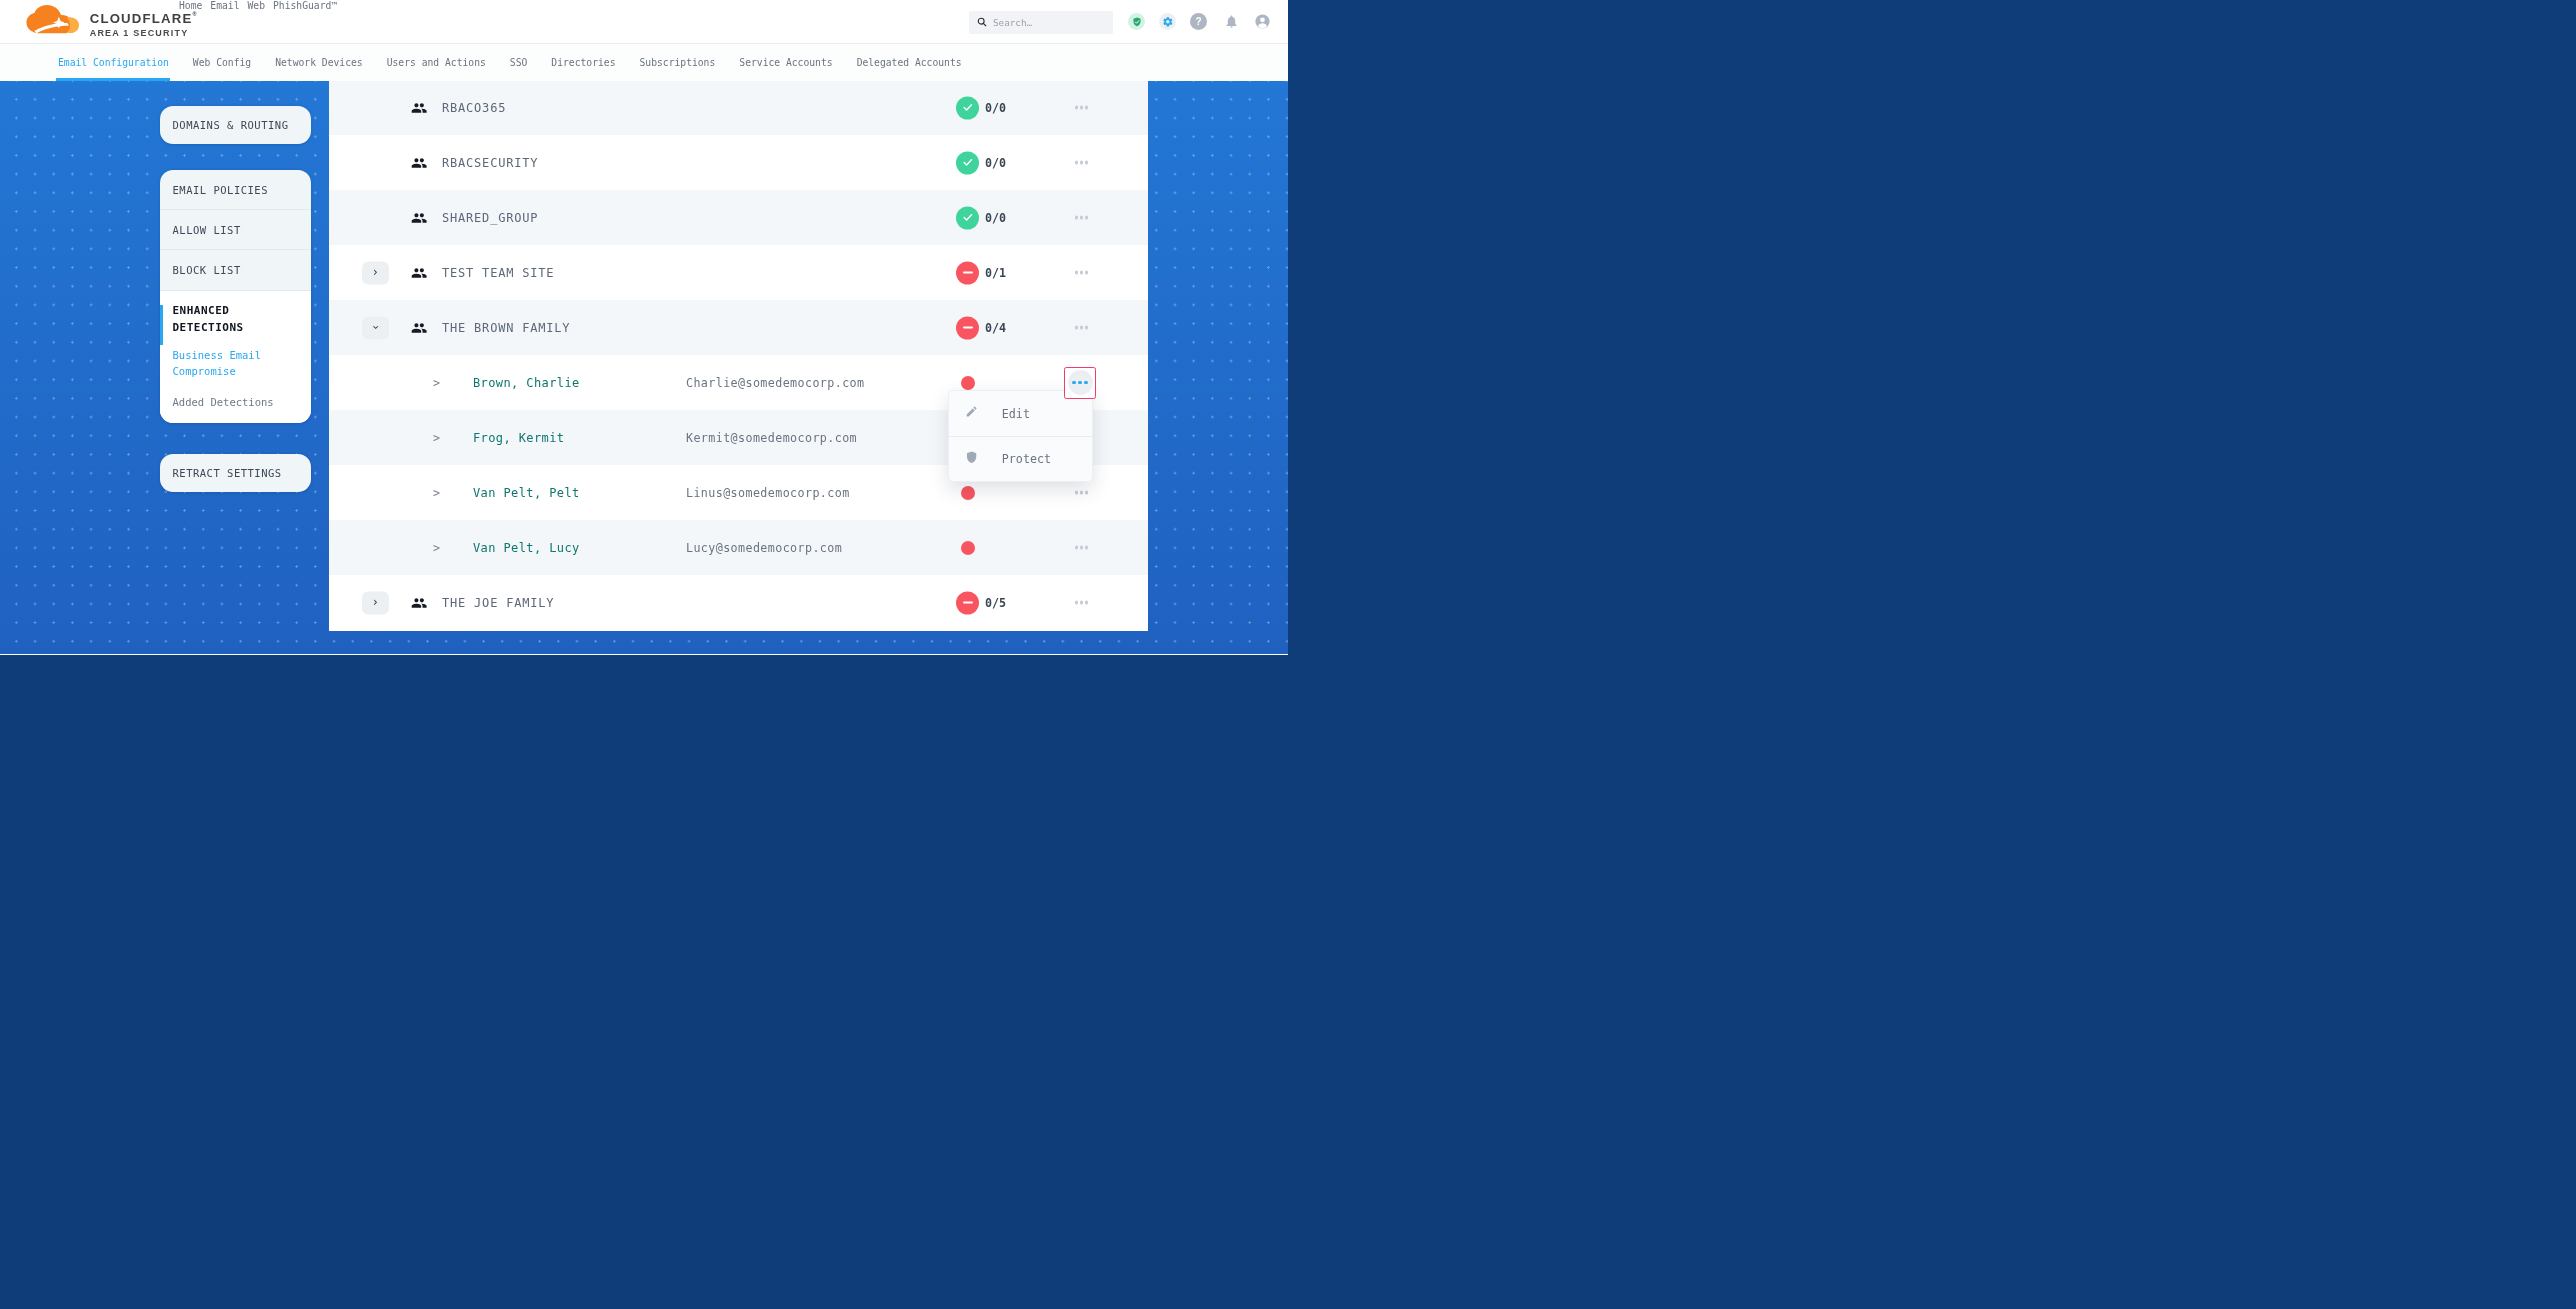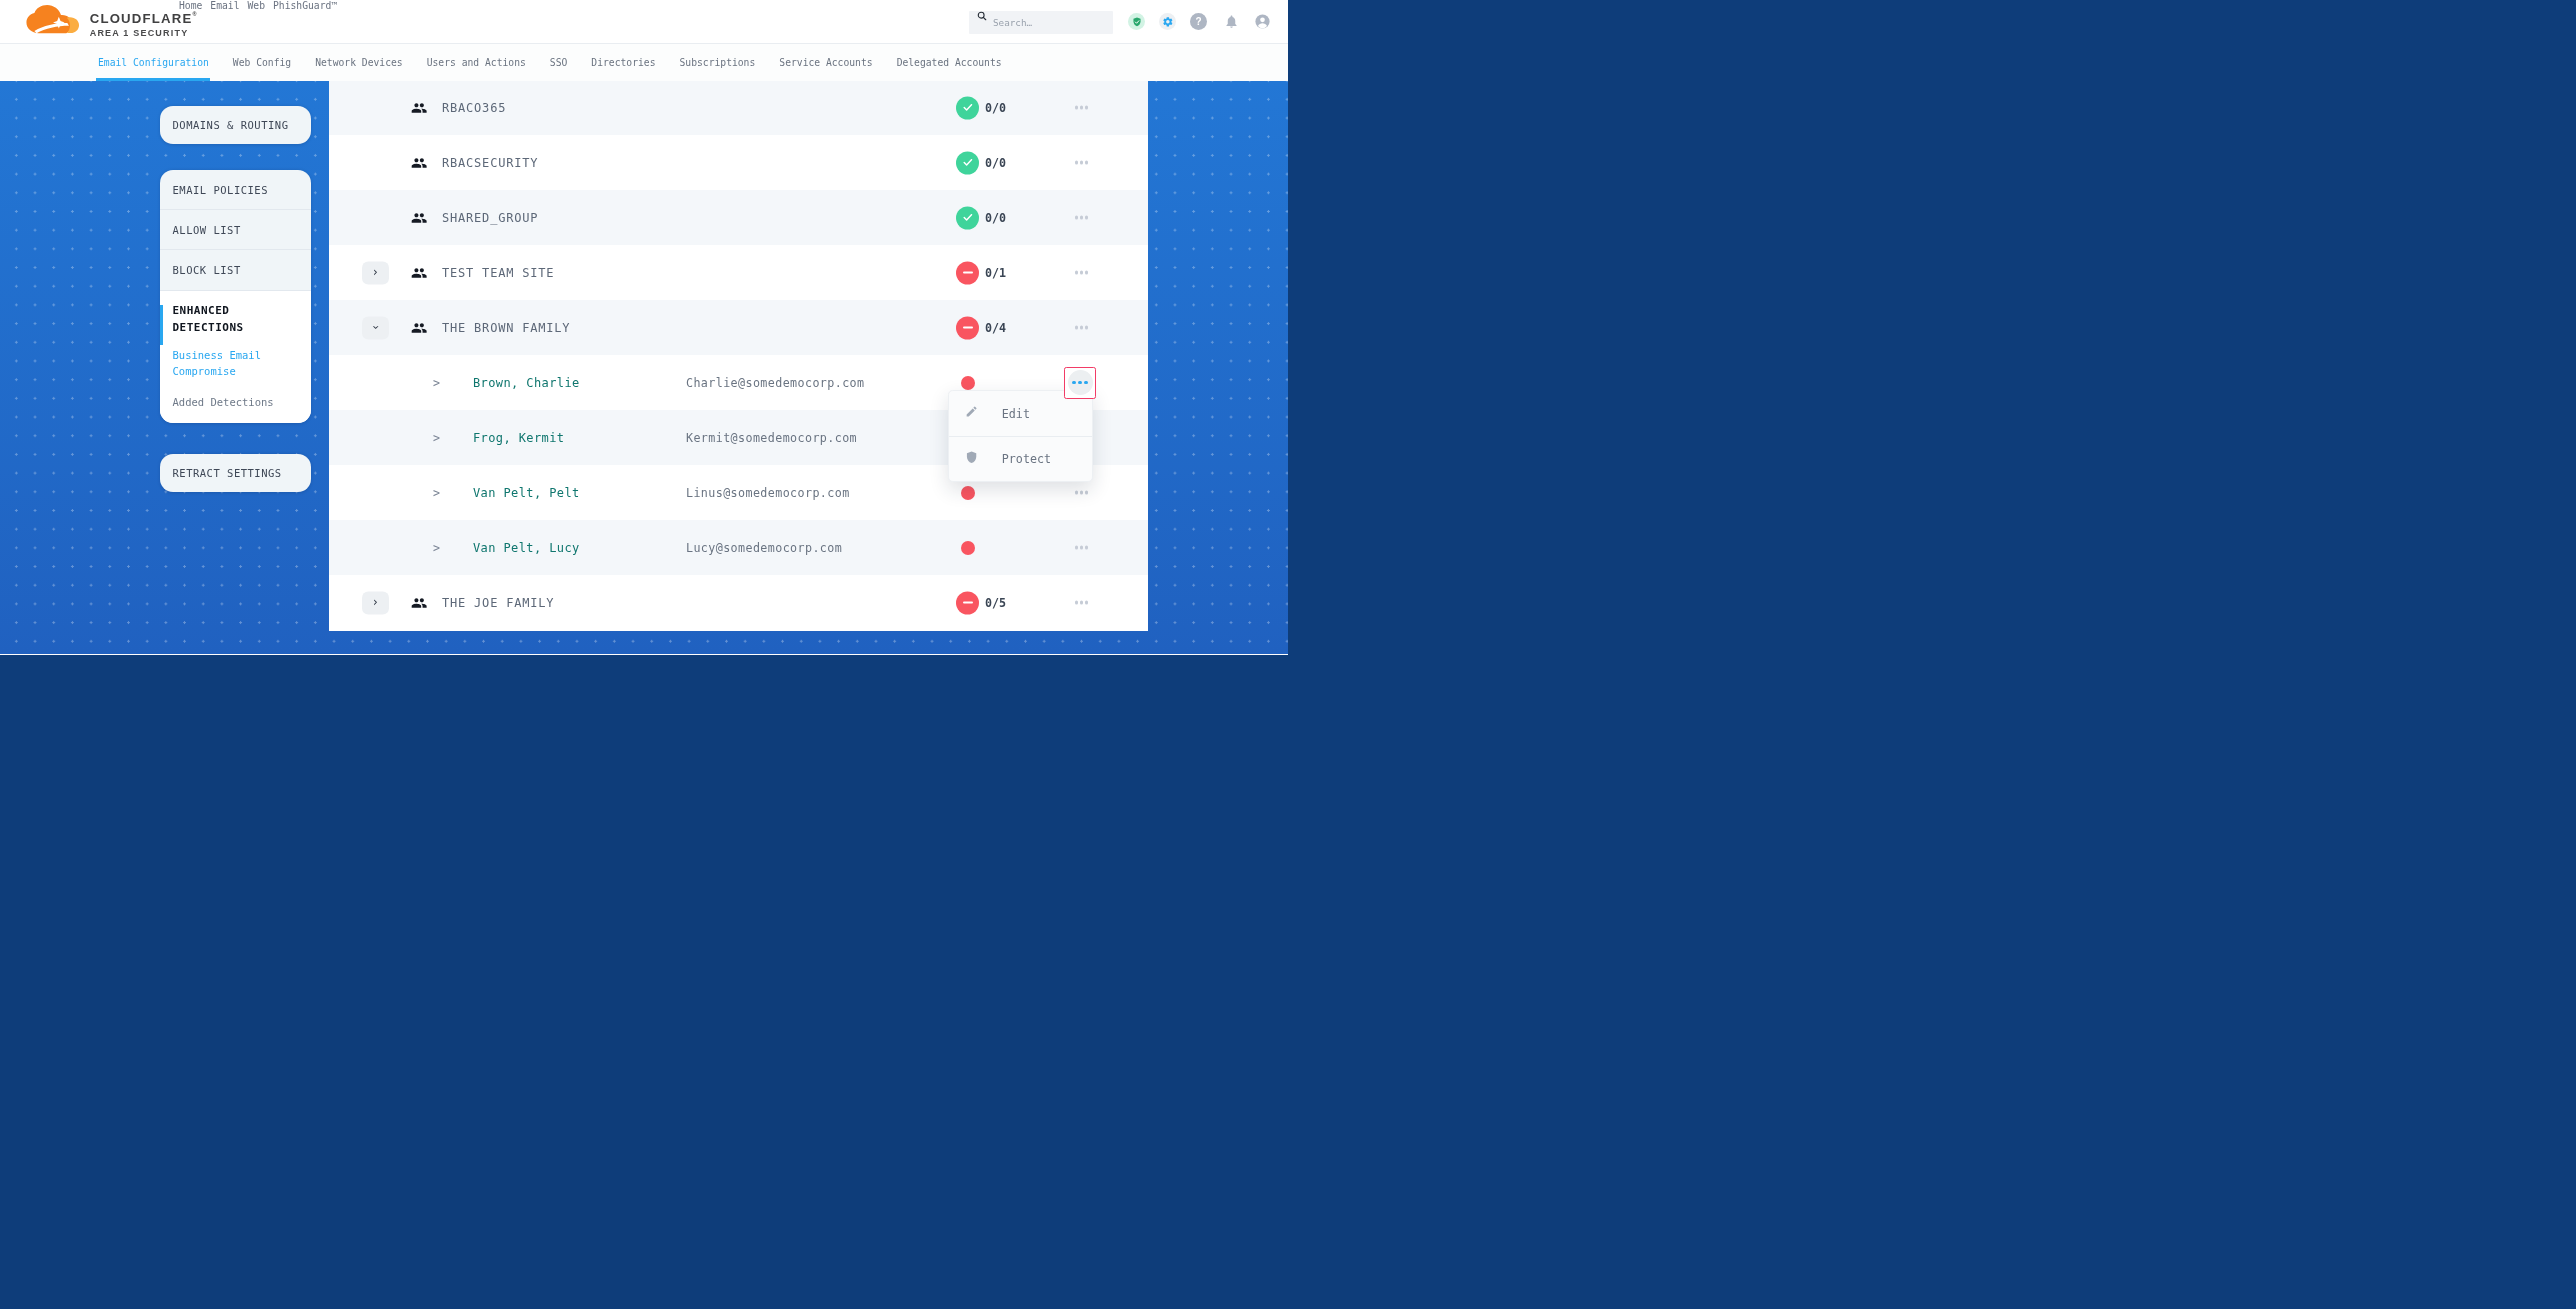--- a/index.html
+++ b/index.html
@@ -17,42 +17,42 @@
   .logo { position:absolute; left:21px; top:4.7px; display:flex; align-items:flex-start; cursor:pointer; }
   .logo svg.cloud { width:64px; height:34px; }
   .logo-text { margin-left:4.7px; margin-top:7.8px; font-family:"Liberation Sans","DejaVu Sans",sans-serif; }
   .logo-brand { font-size:13.2px; font-weight:bold; color:#404041; letter-spacing:1.2px; line-height:1; }
   .logo-brand .mark { font-size:5.4px; vertical-align:top; color:#404041; }
   .logo-sub { font-size:9px; font-weight:bold; color:#4a4a4b; letter-spacing:1.2px; margin-top:2.3px; }
   .top-nav { position:absolute; left:179px; top:0; height:28px; display:flex; align-items:flex-start; gap:8px; }
   .top-nav a { font-size:9.7px; color:#6a7280; text-decoration:none; cursor:pointer; }
   .search {
     position:absolute; left:969px; top:11px; width:144px; height:22.6px;
-    background:#f1f3f6; border-radius:1px; display:flex; padding:0 7.8px; gap:6.2px;
+    background:#f1f3f6; border-radius:1px; display:flex; align-items:center; padding:0 7.8px; gap:6.2px;
   }
   .search svg { width:10px; height:10px; flex:none; }
   .search input {
     border:none; outline:none; background:transparent; width:100%;
     font-family:inherit; font-size:9.3px; color:#3c4450;
   }
   .search input::placeholder { color:#9aa2ad; }
   .hdr-ic { position:absolute; top:13.2px; width:17px; height:17px; border-radius:50%; display:flex; align-items:center; justify-content:center; cursor:pointer; }
   .hdr-ic svg { display:block; }
   .ic-shield { left:1128px; background:#d2f3e4; }
   .ic-gear   { left:1159px; background:#edf0f3; }
   .ic-help   { left:1190px; background:#aeb6c3; }
   .ic-help span { color:#fff; font-family:"Liberation Sans",sans-serif; font-weight:bold; font-size:10px; }
   .ic-bell   { left:1223px; }
   .ic-user   { left:1254px; }
   
   .subnav {
     position:absolute; left:0; top:44px; width:100%; height:37px; background:#fcfdfd; z-index:5;
     display:flex; align-items:center;
   }
-  .tabs { display:flex; gap:24px; padding-left:98px; height:100%; align-items:center; }
+  .tabs { display:flex; gap:24px; padding-left:58px; height:100%; align-items:center; }
   .tab { position:relative; font-size:9.7px; color:#6a7380; height:100%; display:flex; align-items:center; cursor:pointer; white-space:nowrap; }
   .tab.active { color:#29a7f0; }
   .tab.active::after { content:""; position:absolute; left:-1.6px; right:-1.6px; bottom:0; height:3.1px; background:#29a7f0; }
   
   .stage {
     position:absolute; left:0; top:80px; width:100%; height:574px;
     background-image:
       radial-gradient(rgba(255,255,255,0.30) 1.2px, transparent 1.2px),
       linear-gradient(180deg,#2377d5 0%, #2061c0 100%);
     background-size:18.7px 18.7px, 100% 100%;

